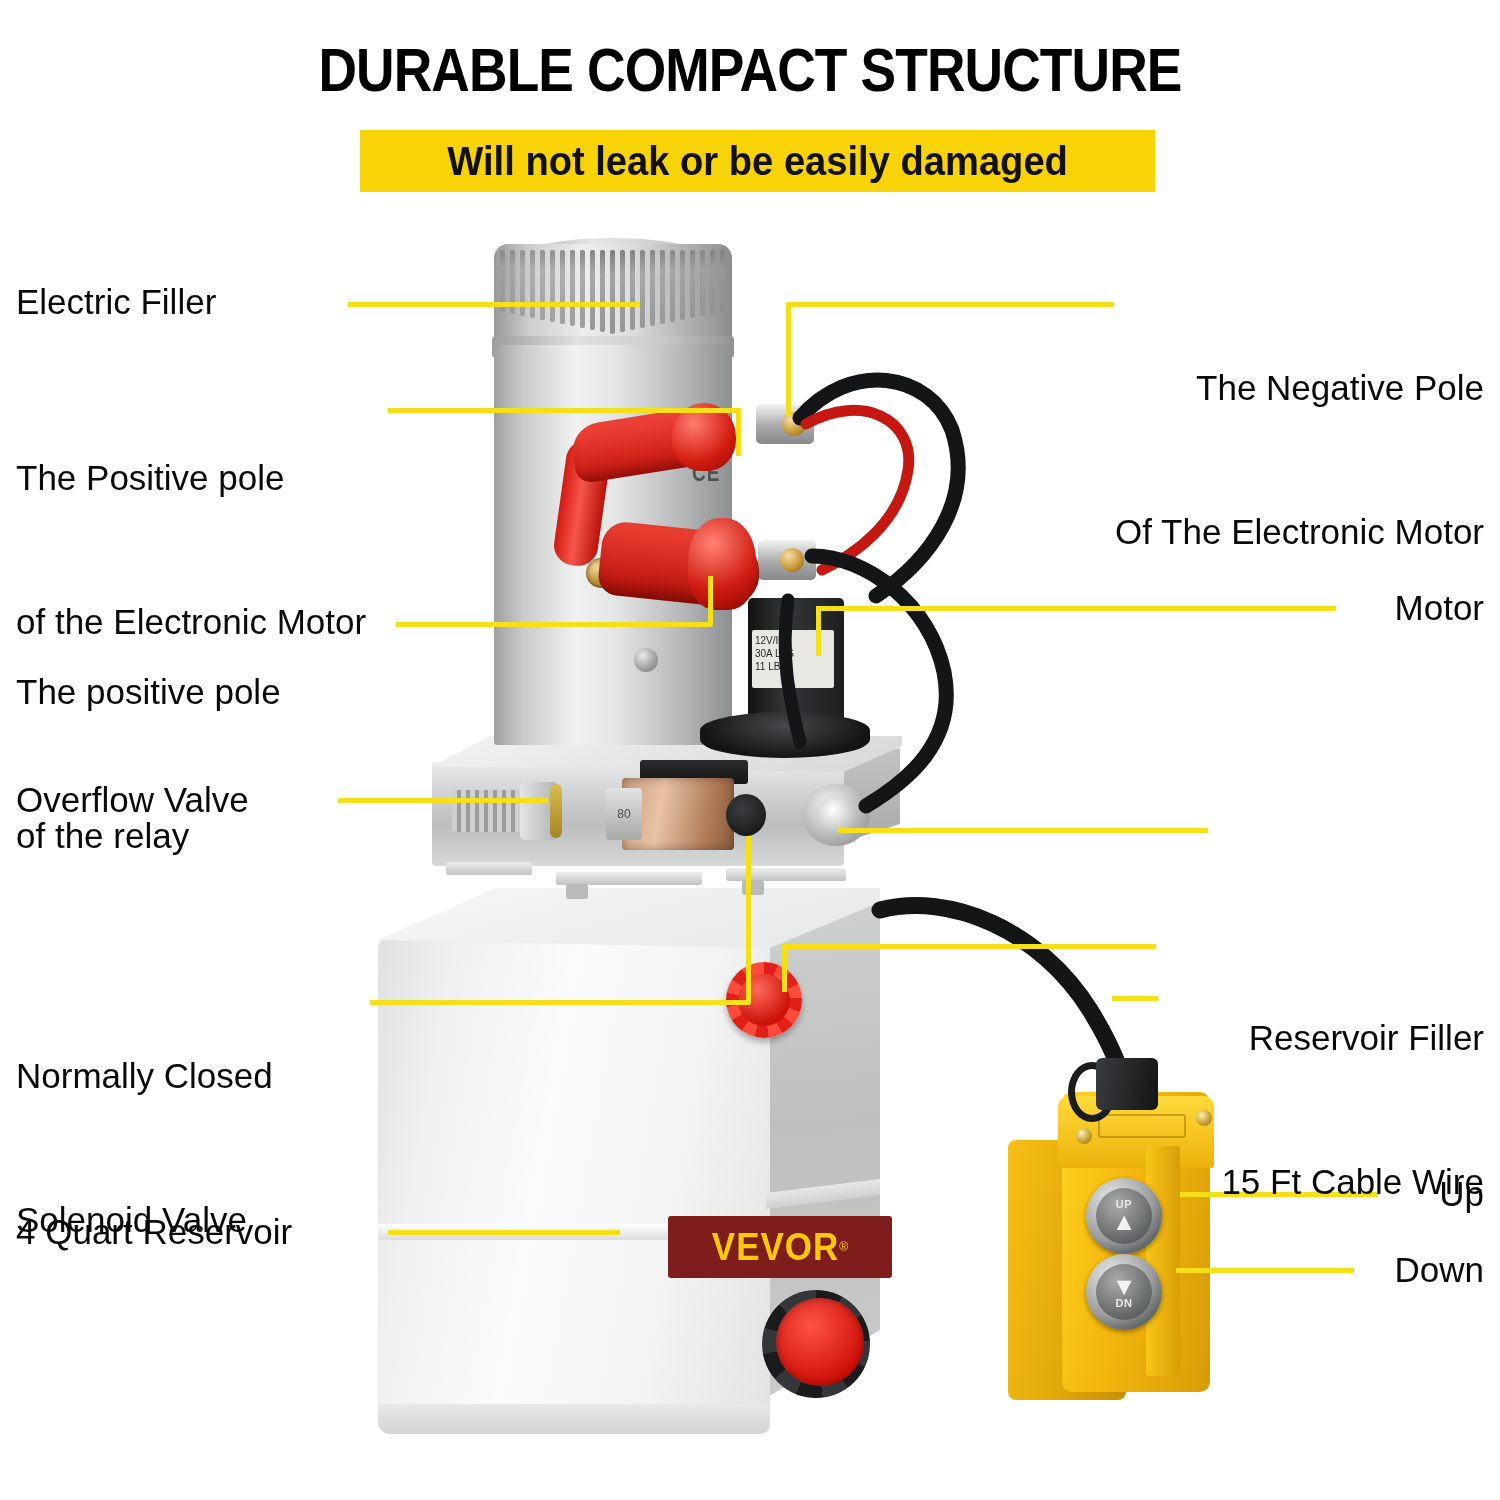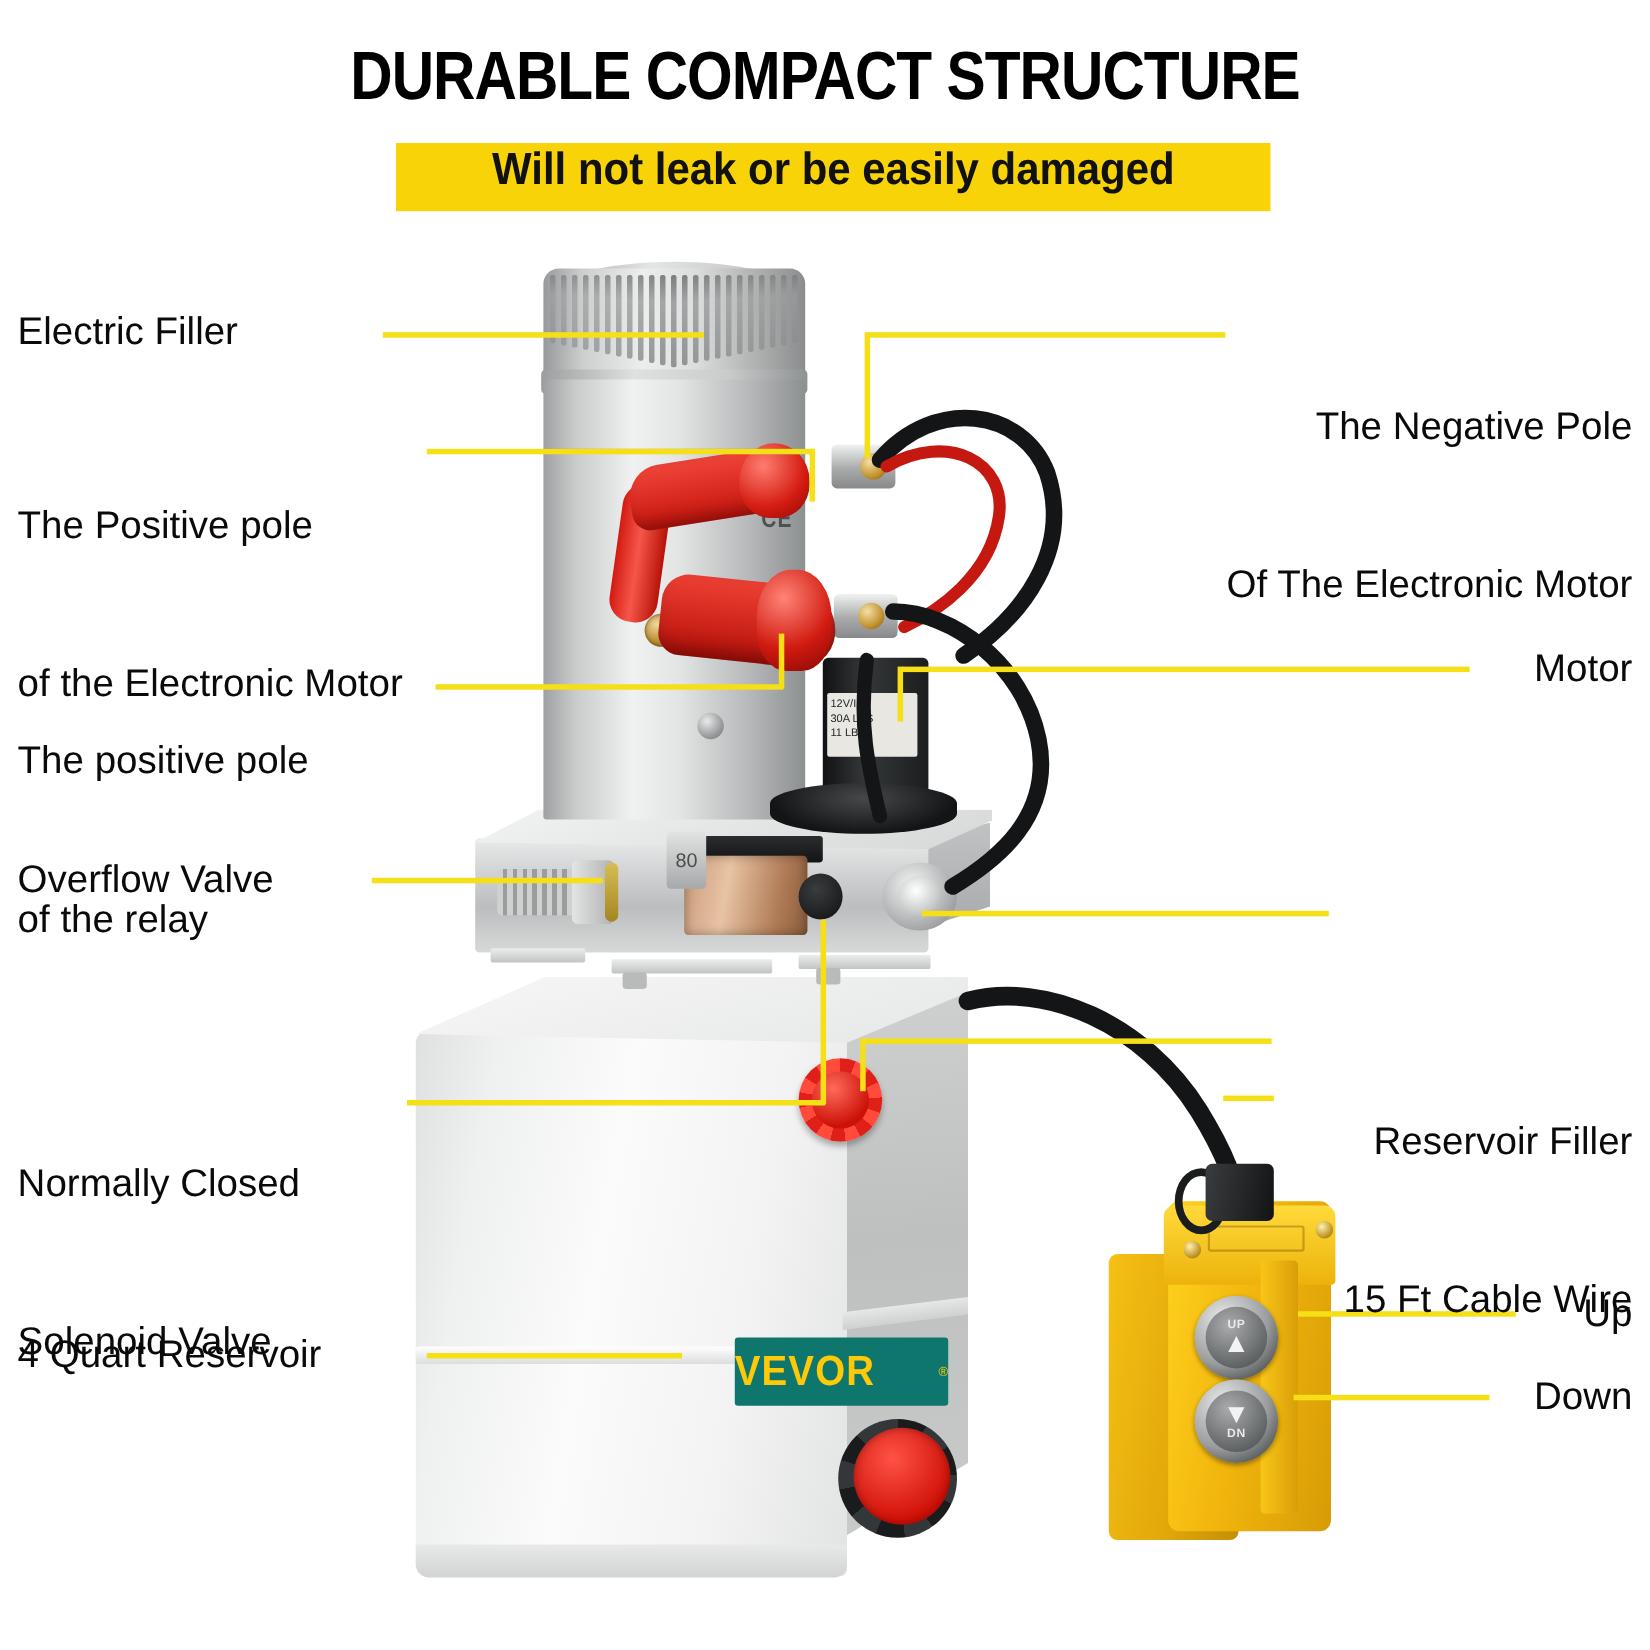--- a/index.html
+++ b/index.html
@@ -22,21 +22,21 @@
     letter-spacing:-1px;
     transform:scaleX(0.86);
     transform-origin:center top;
     color:#000;
     white-space:nowrap;
   }
   .subbanner{
     position:absolute;left:360px;top:130px;
     width:795px;height:62px;
     background:#F7D308;
-    display:flex;align-items:flex-start;justify-content:center;
+    display:flex;align-items:center;justify-content:center;
   }
   .subbanner span{
     font-size:41px;font-weight:700;color:#111;
     transform:scaleX(0.93);white-space:nowrap;
   }
 
   
   .lbl{
     position:absolute;
     font-size:35px;line-height:48px;
@@ -233,24 +233,24 @@
     background:linear-gradient(#d8bc55,#a3861f);
     border-radius:6px;
   }
   .solenoid{
     position:absolute;left:622px;top:778px;width:112px;height:72px;
     background:linear-gradient(100deg,#c99b7c,#e8c3a4 35%,#b07c57 75%,#8a5c3c);
     border-radius:4px;
     box-shadow:inset 0 0 10px rgba(0,0,0,.35);
   }
   .sol-hex{
-    position:absolute;left:606px;top:756px;width:36px;height:52px;
+    position:absolute;left:606px;top:788px;width:36px;height:52px;
     background:linear-gradient(#e2e3e3,#a6a8a9);
     border-radius:4px;
-    font-size:18px;color:#4a4d4e;text-align:center;line-height:52px;
+    font-size:12px;color:#4a4d4e;text-align:center;line-height:52px;
   }
   .sol-cap{
     position:absolute;left:726px;top:794px;width:40px;height:42px;
     background:radial-gradient(circle at 40% 35%,#3a3d3f,#0e0f10);
     border-radius:50%;
   }
   .sol-top{
     position:absolute;left:640px;top:760px;width:108px;height:24px;
     background:linear-gradient(#2a2c2e,#131415);
     border-radius:3px;
@@ -289,23 +289,23 @@
       #1a1b1c 64% 72%,#34373a 72% 80%,#1a1b1c 80% 88%,#34373a 88% 100%);
   }
   .plug-red{
     position:absolute;left:776px;top:1298px;width:88px;height:88px;border-radius:50%;
     background:radial-gradient(circle at 40% 32%,#ff5246,#cf1007 72%);
     box-shadow:inset 0 0 8px rgba(0,0,0,.35);
   }
 
   
   .badge{
-    position:absolute;left:668px;top:1216px;width:194px;height:62px;
-    background:#0f766e;border-radius:3px;
-    display:flex;align-items:center;justify-content:space-between;
+    position:absolute;left:668px;top:1216px;width:224px;height:62px;
+    background:#7f1d1d;border-radius:3px;
+    display:flex;align-items:center;justify-content:center;
   }
   .badge span{
     font-size:35px;font-weight:700;color:#FFC907;letter-spacing:1px;
     transform:scaleY(1.1);
   }
   .badge sup{font-size:12px;color:#FFC907;vertical-align:super;}
 
   
   .pend-bracket{
     position:absolute;left:1008px;top:1140px;width:118px;height:260px;

